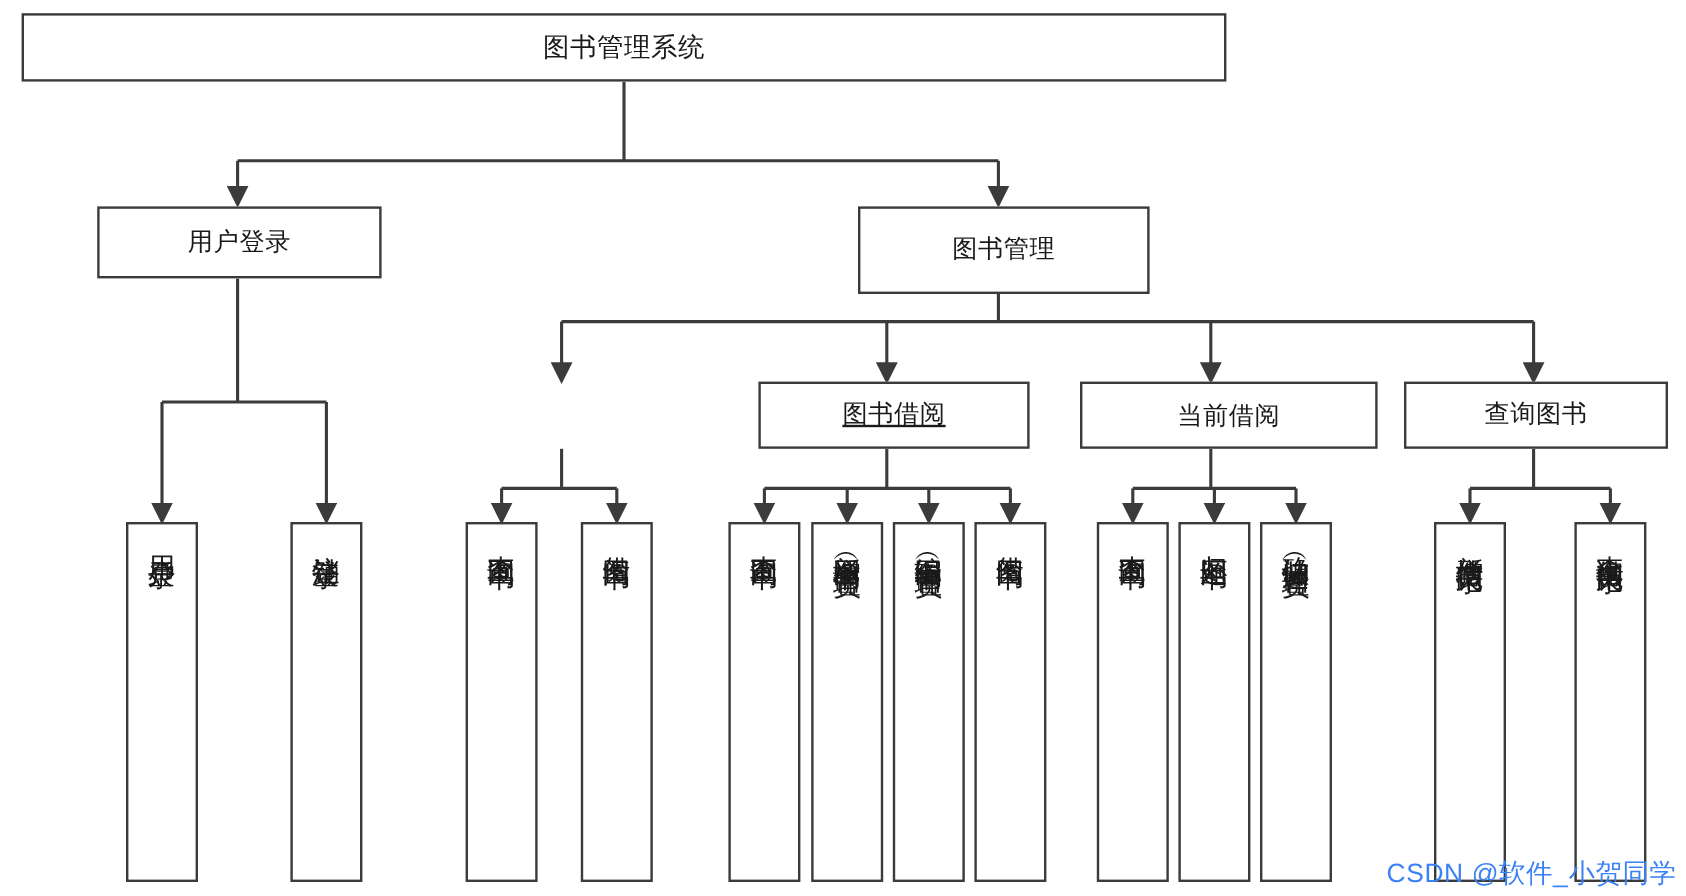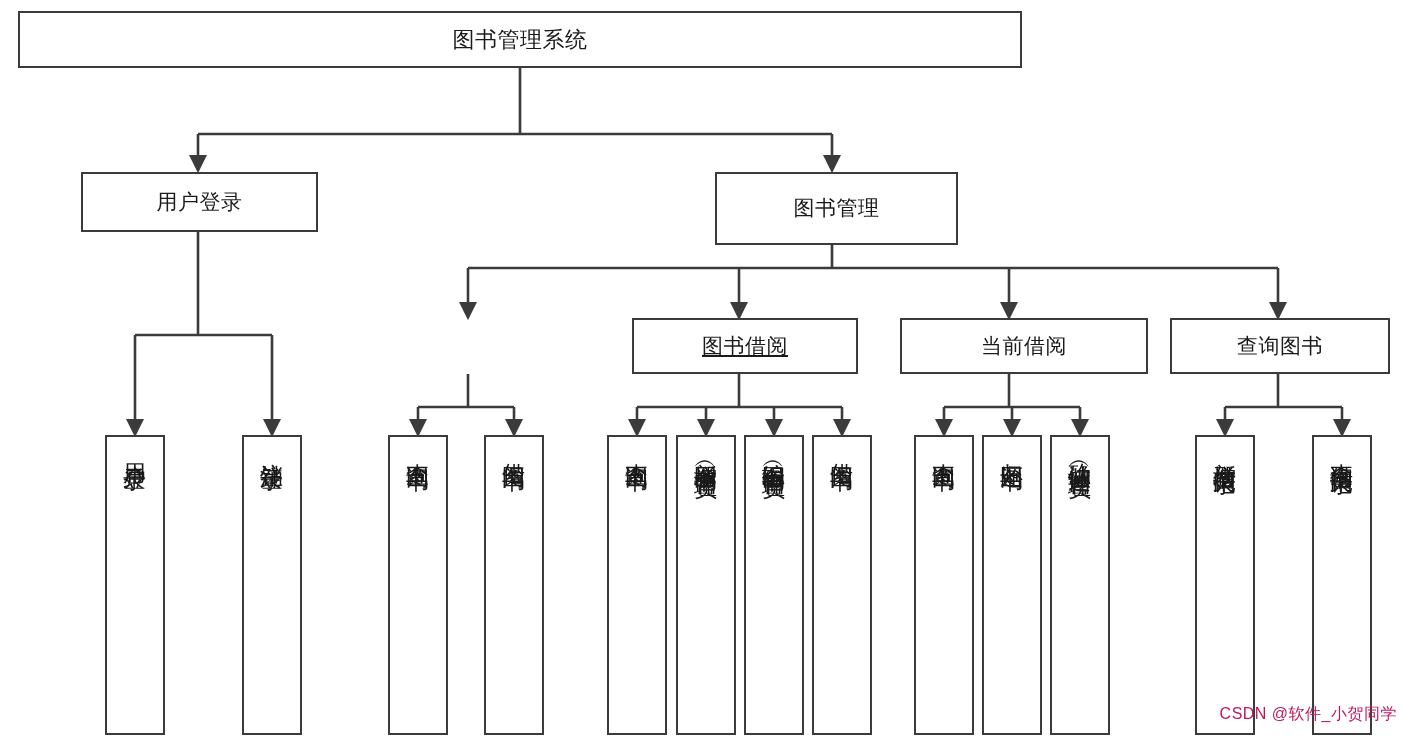--- a/index.html
+++ b/index.html
@@ -56,23 +56,23 @@
     writing-mode: vertical-rl;
     text-orientation: upright;
     font-size: 23px;
     line-height: 1.05;
     letter-spacing: 2px;
     white-space: nowrap;
   }
   #watermark {
     position: absolute;
     right: 8px;
-    bottom: 22px;
-    font-size: 16px;
-    color: #be185d;
+    bottom: 4px;
+    font-size: 22px;
+    color: #3b82f6;
     letter-spacing: 0.5px;
     z-index: 3;
     white-space: nowrap;
   }
 </style>
 </head>
 <body>
 
 <div id="canvas">
 

